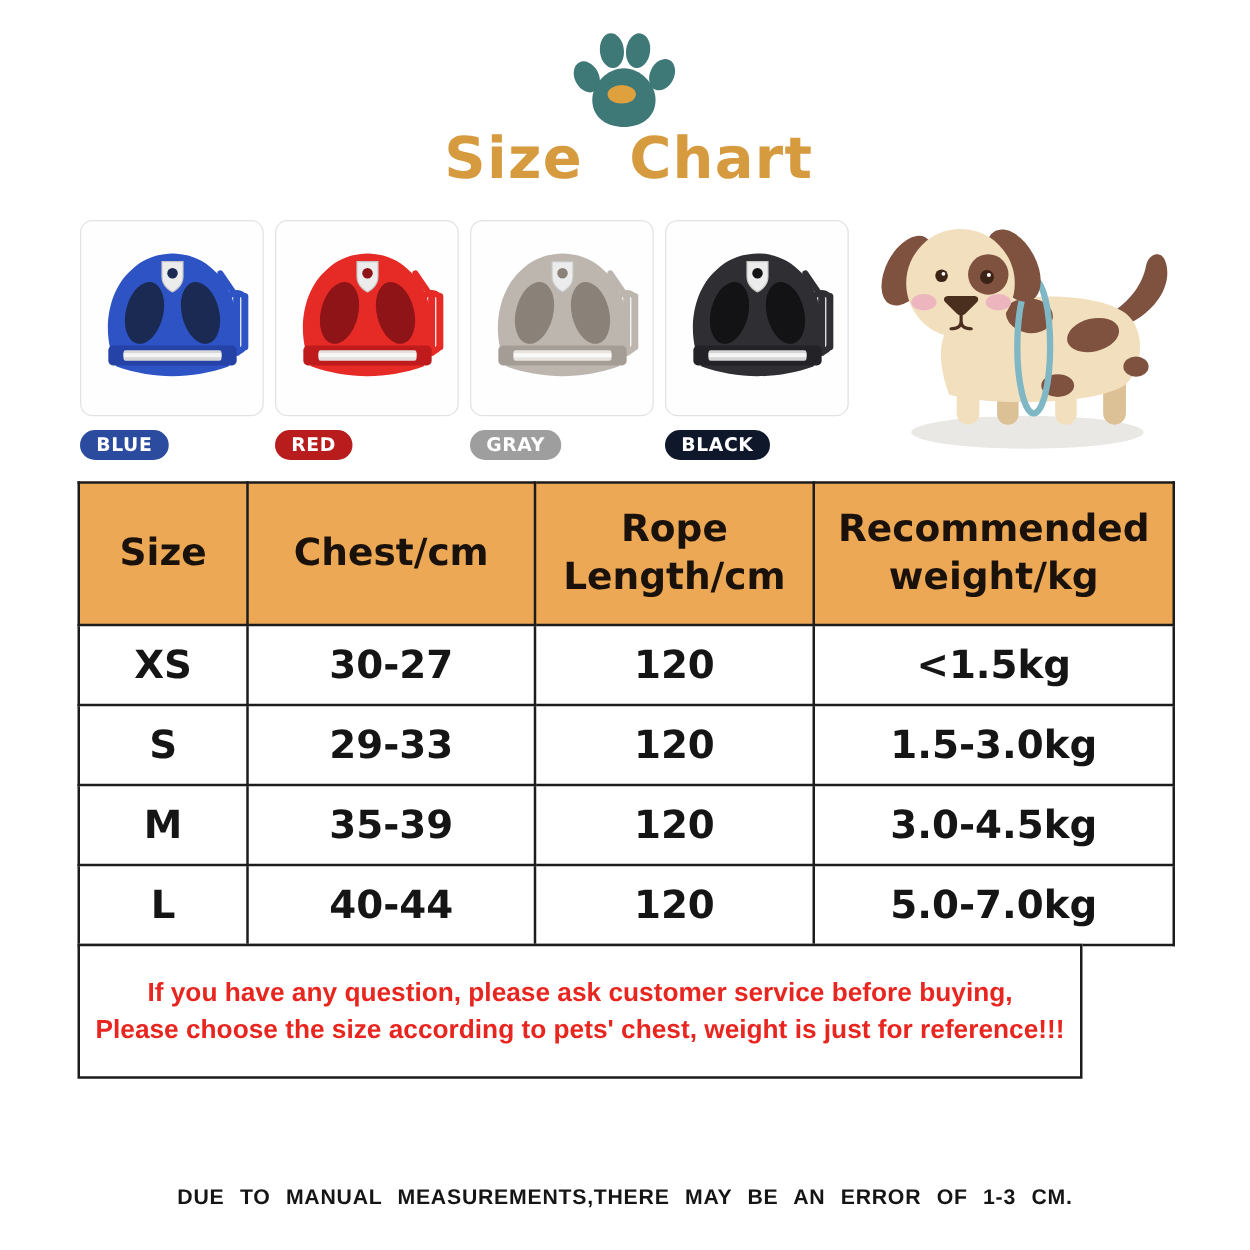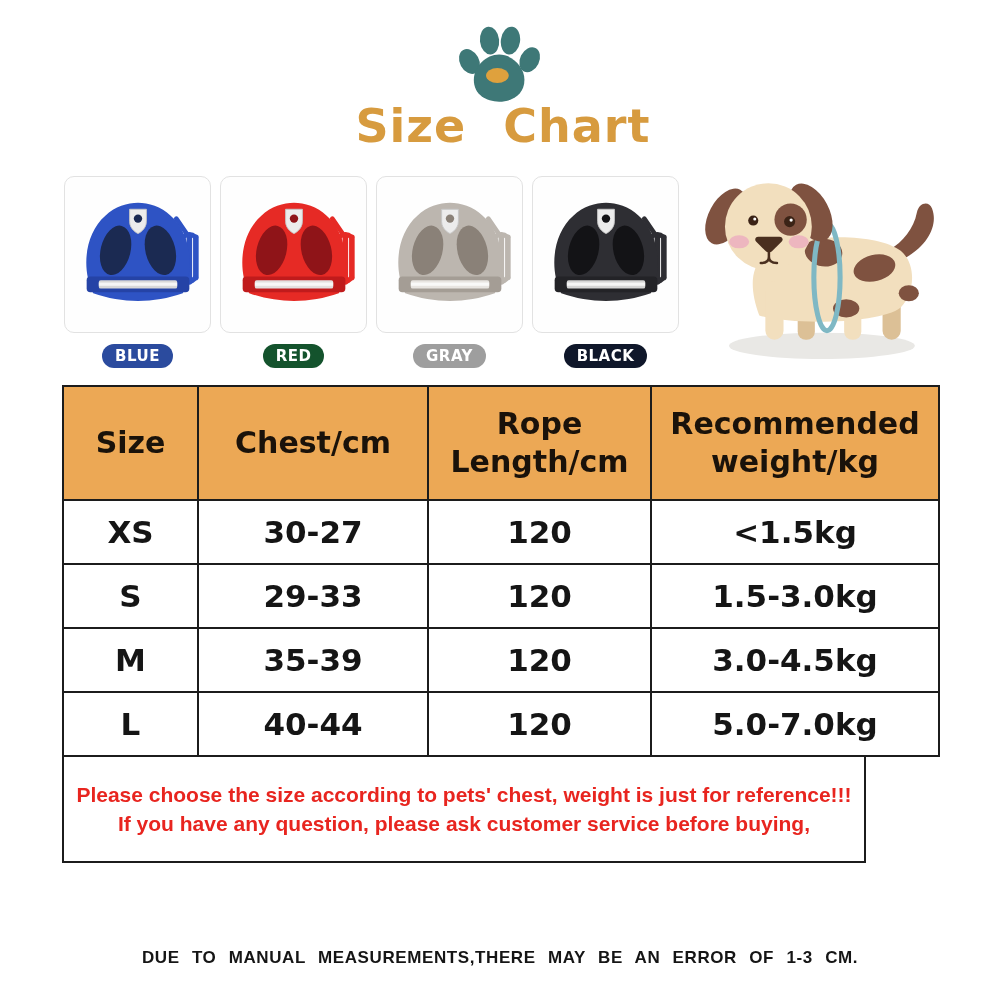--- a/index.html
+++ b/index.html
@@ -12,21 +12,21 @@
   html,body{margin:0;padding:0;background:#fff;}
   body{width:1000px;height:1000px;font-family:"Liberation Sans",sans-serif;}
   .page{position:relative;width:1000px;height:1000px;background:#fff;overflow:hidden;}
 
   .paw{position:absolute;left:452px;top:22px;width:96px;height:86px;}
   .title{position:absolute;top:96px;left:0;width:100%;text-align:center;margin:3px;
     font-family:"DejaVu Sans",sans-serif;font-weight:700;font-size:46px;
     color:var(--title-color);letter-spacing:1px;word-spacing:20px;}
 
   .products{position:absolute;left:64px;top:176px;display:flex;gap:9px;}
-  .product{width:147px;display:flex;flex-direction:column;align-items:center;}
+  .product{width:147px;display:flex;flex-direction:column;align-items:flex-start;}
   .card{width:147px;height:157px;box-sizing:border-box;background:#fefefe;
     border:1px solid #e2e2e2;border-radius:10px;display:flex;align-items:center;justify-content:center;}
   .harness{width:140px;height:140px;display:block;}
   .pill{margin-top:11px;padding:3px 13px;border-radius:13px;color:#fff;
     font-family:"DejaVu Sans",sans-serif;font-weight:700;font-size:15px;letter-spacing:.5px;}
 
   .dog{position:absolute;left:692px;top:164px;width:274px;height:200px;}
 
   .table-block{position:absolute;left:62px;top:385px;width:804px;}
   table.size{width:100%;border-collapse:collapse;table-layout:fixed;
@@ -100,21 +100,21 @@
     <path fill="var(--h-main)" d="M27 116 C14 90 18 52 40 33 C50 23 64 19 75 19 C86 19 100 23 110 33 C132 52 136 90 123 116 C92 127 58 127 27 116 Z"></path>
     <ellipse fill="var(--h-mesh)" cx="51" cy="70" rx="16" ry="27" transform="rotate(14 51 70)"></ellipse>
     <ellipse fill="var(--h-mesh)" cx="99" cy="70" rx="16" ry="27" transform="rotate(-14 99 70)"></ellipse>
     <path fill="#ECECEC" stroke="#C6C6C6" d="M66 26 h18 v13 c0 9 -9 13 -9 13 s-9 -4 -9 -13 Z"></path>
     <circle cx="75" cy="36" r="4.5" fill="var(--h-mesh)"></circle>
     <rect fill="var(--h-strap)" x="20" y="98" width="110" height="17" rx="4"></rect>
     <rect fill="var(--h-stripe)" x="33" y="102" width="84" height="9" rx="2"></rect>
     <rect fill="#ffffff" opacity="0.75" x="33" y="104.5" width="84" height="3.5"></rect>
   </svg>
         </div>
-      <div class="pill" style="background: #14532d;">RED</div>
+      <div class="pill" style="background: #b91c1c;">RED</div>
     </div>
     <div class="product">
       <div class="card">
           <svg class="harness" viewBox="0 0 150 150" style="--h-main: #BCB6AF; --h-mesh: #8A8178; --h-strap: #A49D95; --h-stripe: #E8E5E1;">
     <g stroke="var(--h-main)" fill="none" stroke-linecap="round">
       <path d="M116 36 L127 52" stroke-width="5"></path>
       <path d="M123 56 v45" stroke-width="6"></path>
       <path d="M130 54 v50" stroke-width="6"></path>
       <path d="M137 56 v43" stroke-width="6"></path>
       <path d="M123 101 q7 6 14 -2" stroke-width="5"></path>
@@ -224,20 +224,20 @@
           <tr>
             <td>L</td>
             <td>40-44</td>
             <td>120</td>
             <td>5.0-7.0kg</td>
           </tr>
         </tbody>
     </table>
 
     <div class="warning">
+      <div>If you have any question, please ask customer service before buying,</div>
       <div>Please choose the size according to pets' chest, weight is just for reference!!!</div>
-      <div>If you have any question, please ask customer service before buying,</div>
     </div>
   </div>
 
   <div class="disclaimer">DUE TO MANUAL MEASUREMENTS,THERE MAY BE AN ERROR OF 1-3 CM.</div>
 
 </div>
 
 </body></html>

